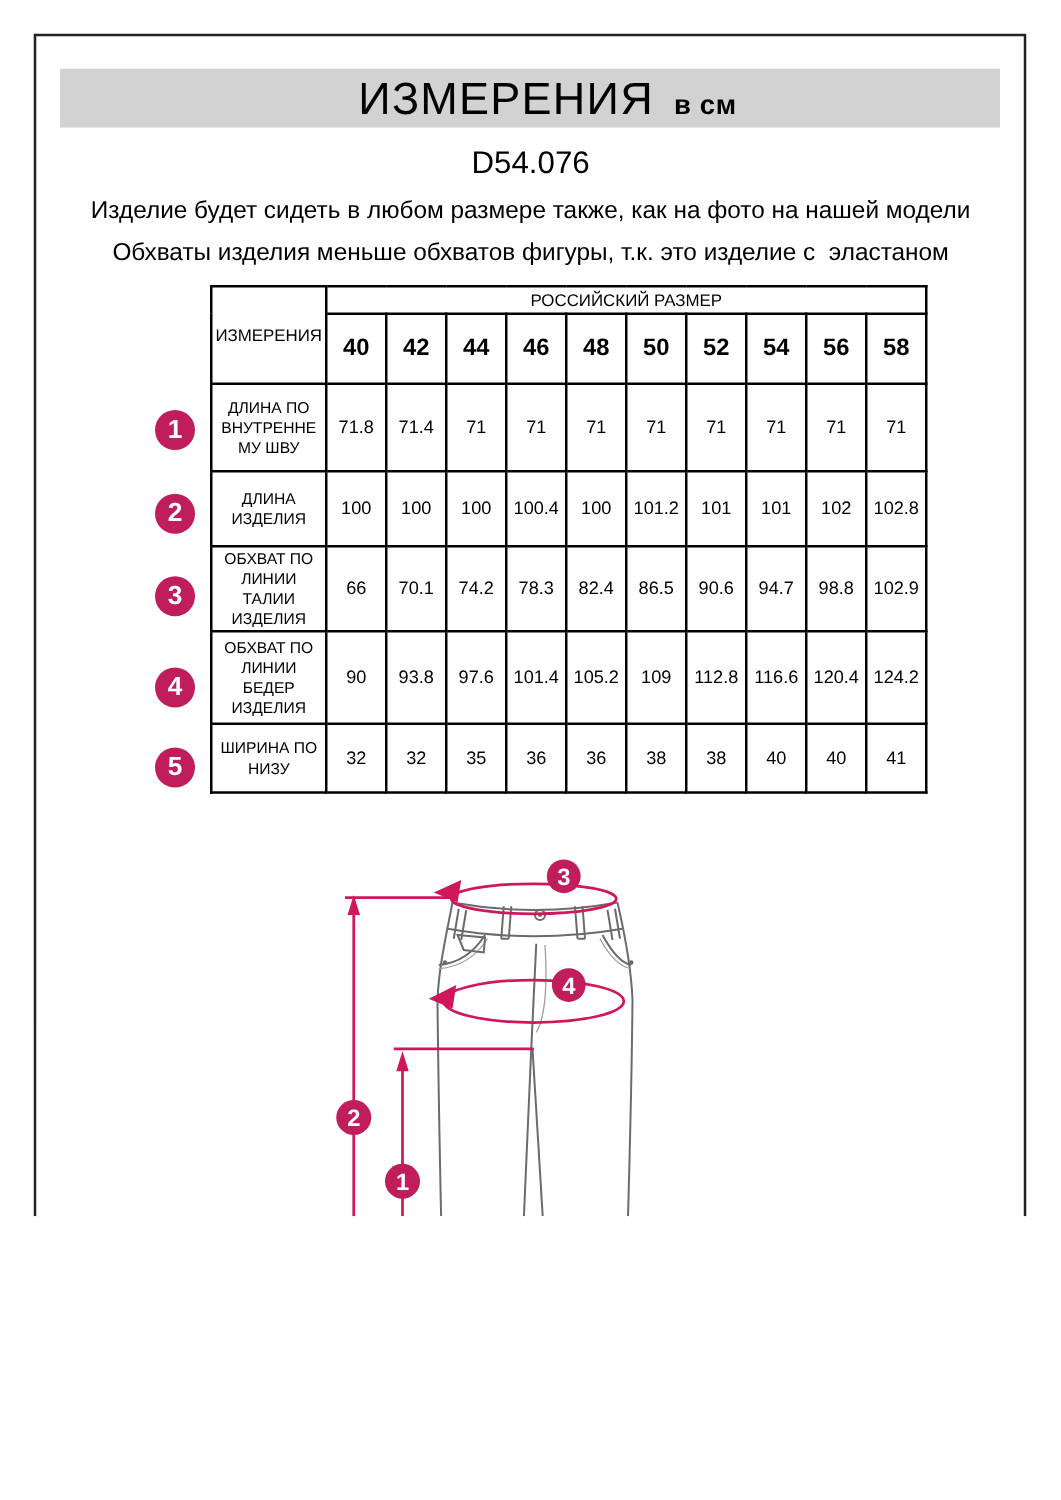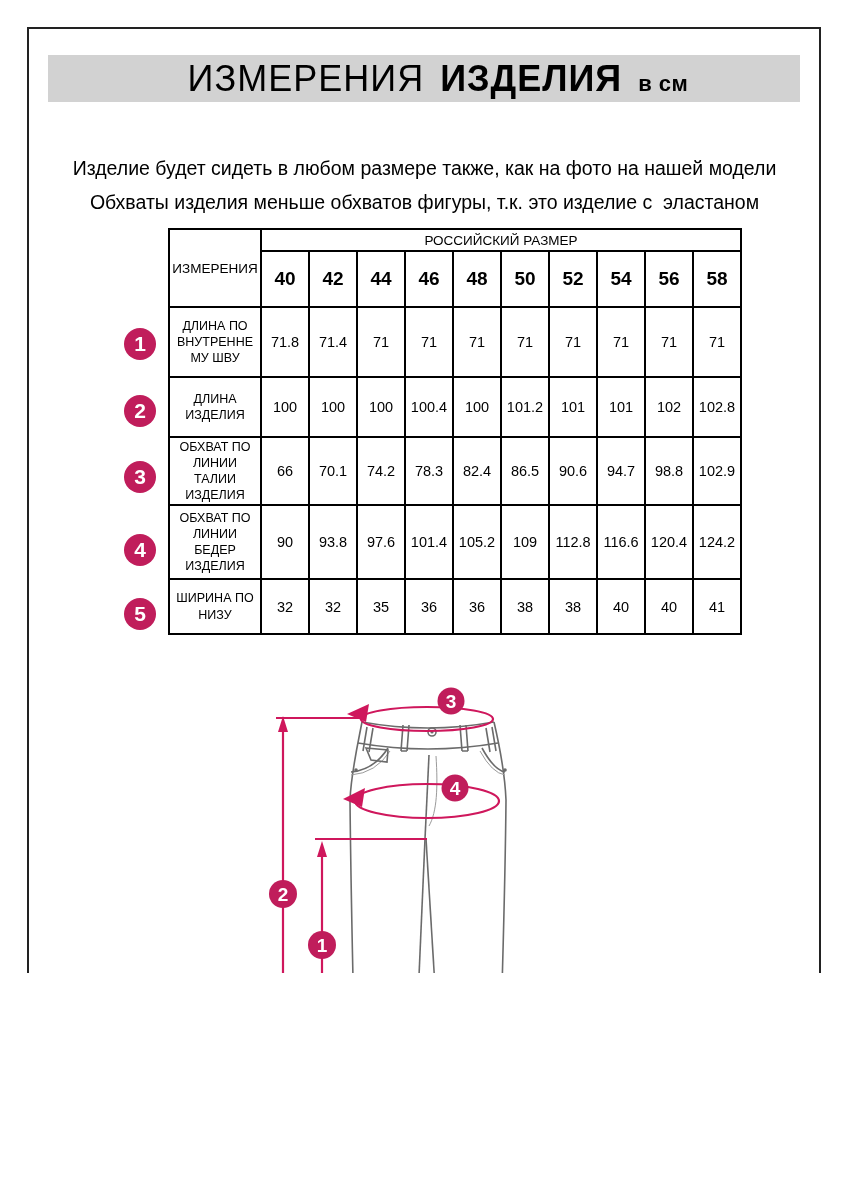--- a/index.html
+++ b/index.html
@@ -52,24 +52,24 @@
              text-anchor:middle;}
 </style>
 </head>
 <body>
 
 <div id="page">
   <div id="frame"></div>
 
   <div id="header-bar">
     <span class="t-main">ИЗМЕРЕНИЯ</span>
-    <span class="t-sub">ИЗДЕЛИЯ</span>
     <span class="t-unit">в см</span>
   </div>
 
+  <div id="product-code">D54.076</div>
   <div id="desc2" class="desc">Обхваты изделия меньше обхватов фигуры, т.к. это изделие с  эластаном</div>
   <div id="desc1" class="desc">Изделие будет сидеть в любом размере также, как на фото на нашей модели</div>
 
   <table id="size-table">
     <thead>
       <tr>
         <th class="corner-cell" rowspan="2">ИЗМЕРЕНИЯ</th>
         <th class="group-cell" colspan="10">РОССИЙСКИЙ РАЗМЕР</th>
       </tr>
       <tr class="sizes-row">

